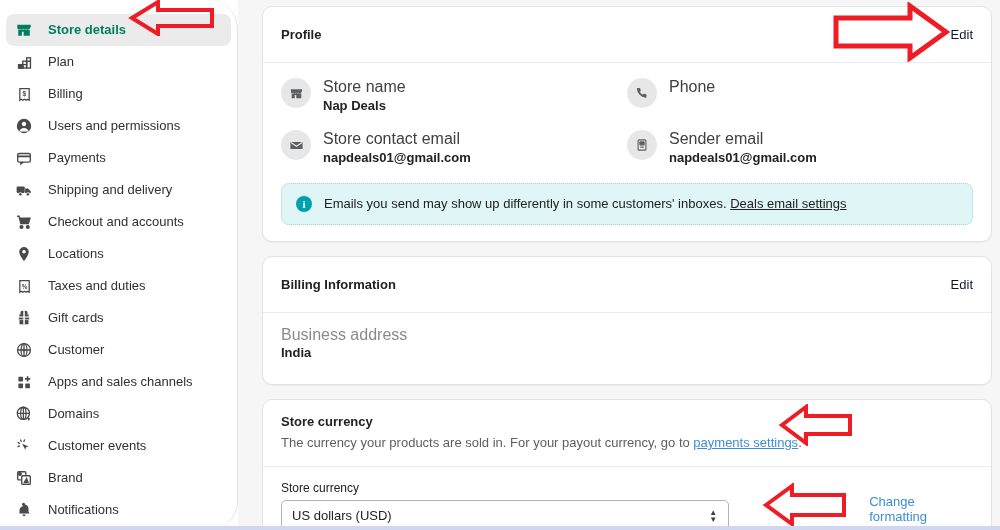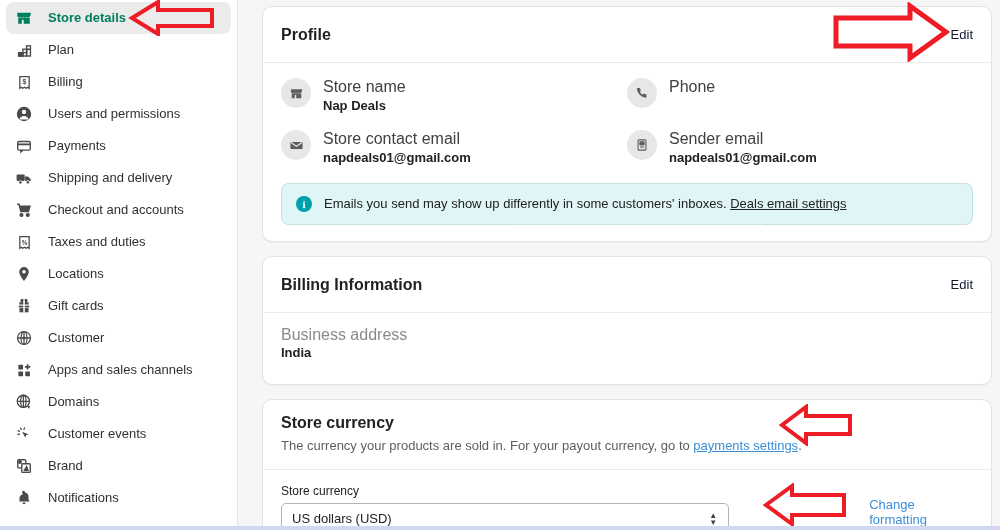--- a/index.html
+++ b/index.html
@@ -19,23 +19,24 @@
     display: flex;
     background: #ffffff;
   }
 
   
   #sidebar {
     width: 238px;
     height: 530px;
     background: #ffffff;
     border-right: 1px solid #e1e3e5;
-    padding-top: 2px;
+    padding-top: 14px;
     flex: 0 0 238px;
     position: relative;
+    border-radius: 29px;
   }
 
   .nav-item {
     display: flex;
     align-items: center;
     height: 32px;
     margin: 0 6px;
     padding: 0 6px 0 8px;
     border-radius: 8px;
     color: #303030;
@@ -83,21 +84,21 @@
 
   .card-head {
     height: 56px;
     padding: 0 18px;
     display: flex;
     align-items: center;
     justify-content: space-between;
     border-bottom: 1px solid #ebebeb;
   }
   .card-title {
-    font-size: 16px;
+    font-size: 13px;
     font-weight: 700;
     color: #202223;
   }
   .link {
     font-size: 13px;
     color: #0f172a;
     cursor: pointer;
     text-decoration: none;
   }
 
@@ -346,36 +347,36 @@
           <path d="M5.2 5.9h11.4l-1.8 5.8H6.5z" fill="currentColor" stroke="none"></path>
           <circle cx="7.2" cy="15.6" r="1.5" fill="currentColor"></circle>
           <circle cx="14.2" cy="15.6" r="1.5" fill="currentColor"></circle>
         </svg>
       </span>
       <span class="nav-label">Checkout and accounts</span>
     </div>
 
     <div class="nav-item">
       <span class="nav-icon">
+        <svg width="18" height="18" viewBox="0 0 20 20" fill="currentColor">
+          <path d="M10 2.2a5.3 5.3 0 0 0-5.3 5.3c0 3.9 5.3 10.3 5.3 10.3s5.3-6.4 5.3-10.3A5.3 5.3 0 0 0 10 2.2z"></path>
+          <circle cx="10" cy="7.5" r="2" fill="#ffffff"></circle>
+        </svg>
+      </span>
+      <span class="nav-label">Locations</span>
+    </div>
+
+    <div class="nav-item">
+      <span class="nav-icon">
         <svg width="17" height="17" viewBox="0 0 20 20" fill="none" stroke="currentColor" stroke-width="1.5">
           <path d="M4.5 3.2h11v13.6l-1.8-1.3-1.8 1.3-1.9-1.3-1.9 1.3-1.8-1.3-1.8 1.3z"></path>
           <text x="10" y="12.4" font-size="7.5" font-family="Liberation Sans, sans-serif" fill="currentColor" stroke="none" text-anchor="middle" font-weight="bold">%</text>
         </svg>
       </span>
       <span class="nav-label">Taxes and duties</span>
-    </div>
-
-    <div class="nav-item">
-      <span class="nav-icon">
-        <svg width="18" height="18" viewBox="0 0 20 20" fill="currentColor">
-          <path d="M10 2.2a5.3 5.3 0 0 0-5.3 5.3c0 3.9 5.3 10.3 5.3 10.3s5.3-6.4 5.3-10.3A5.3 5.3 0 0 0 10 2.2z"></path>
-          <circle cx="10" cy="7.5" r="2" fill="#ffffff"></circle>
-        </svg>
-      </span>
-      <span class="nav-label">Locations</span>
     </div>
 
     <div class="nav-item">
       <span class="nav-icon">
         <svg width="18" height="18" viewBox="0 0 20 20" fill="currentColor">
           <path d="M6.4 2.9a2 2 0 0 1 3.6 1.1 2 2 0 0 1 3.6-1.1 2 2 0 0 1-1.1 3h2.6v2.4H4.9V5.9h2.6a2 2 0 0 1-1.1-3z"></path>
           <rect x="4.2" y="9.6" width="11.6" height="2"></rect>
           <rect x="5" y="12.3" width="10" height="4.7"></rect>
           <rect x="9.2" y="2.9" width="1.7" height="14.1" fill="#ffffff"></rect>
         </svg>

